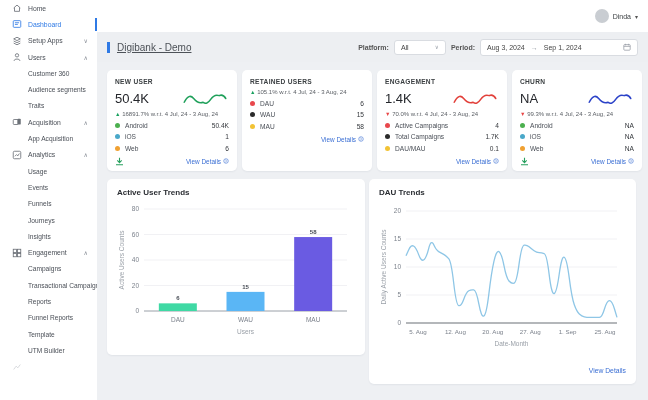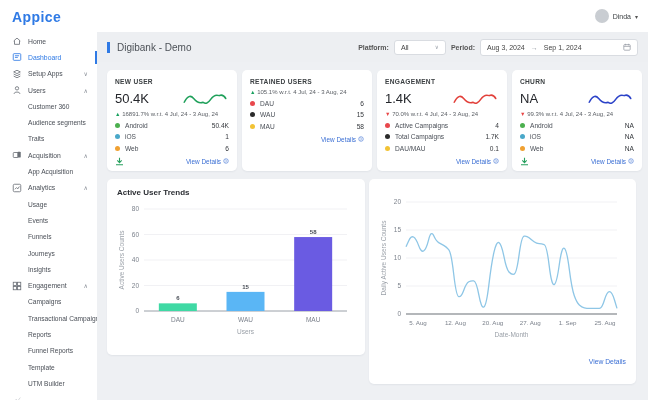--- a/index.html
+++ b/index.html
@@ -20,21 +20,21 @@
   .nav-item.partial { opacity:.45; }
 
   
   .main { flex:1; display:flex; flex-direction:column; min-width:0; }
   .topbar { height:32px; background:#fff; display:flex; align-items:center; justify-content:flex-end; padding-right:10px; gap:4px; }
   .avatar { width:14px; height:14px; border-radius:50%; background:#c9cdd2; }
   .username { font-size:7px; color:#3c4043; }
   .caret { font-size:6px; color:#555; }
 
   .pagehead { height:30px; display:flex; align-items:center; padding:0 10px; background:#edeff2; }
-  .ptitle { border-left:3px solid #2f7ae5; padding-left:7px; font-size:10px; color:#4d5258; }
+  .ptitle { border-left:3px solid #2f7ae5; padding-left:7px; font-size:10px; color:#4d5258;text-decoration:underline; }
   .filters { margin-left:auto; display:flex; align-items:center; gap:5px; }
   .flabel { font-size:7px; font-weight:bold; color:#555; }
   .select { background:#fff; border:1px solid #d9dce1; border-radius:3px; font-size:7px; color:#444;
     padding:3px 6px; width:52px; display:flex; justify-content:space-between; align-items:center; cursor:pointer; }
   .select .chev2 { font-size:5.5px; color:#9aa0a8; }
   .daterange { background:#fff; border:1px solid #d9dce1; border-radius:3px; font-size:7px; color:#444;
     padding:3px 6px; width:158px; display:flex; align-items:center; gap:6px; cursor:text; }
   .daterange .arrow { color:#9aa0a8; }
   .daterange .cal { margin-left:auto; }
 
@@ -68,21 +68,20 @@
   .chartcard svg { display:block; margin-top:4px; }
   .chart-vd { text-align:right; font-size:6.8px; color:#3b6fd4; margin-top:8px; cursor:pointer; }
   svg text { font-family:"Liberation Sans", sans-serif; }
 </style>
 </head>
 <body>
 
 <div class="app">
 
   <aside class="sidebar">
-    <div class="logo">Appice</div>
     <nav>
 
       <div class="nav-item">
         <span class="nicon">
             <svg width="10" height="10" viewBox="0 0 12 12">
               <path d="M2 6 L6 2.5 L10 6 M3 5.5 V10 H9 V5.5" fill="none" stroke="#6b7077" stroke-width="1"></path>
             </svg>
           </span>
         <span class="nlabel">Home</span>
       </div>
@@ -385,20 +384,21 @@
               <text x="128.5" y="87.875" text-anchor="middle" font-size="6" font-weight="bold" fill="#4a4f57">15</text>
               <text x="128.5" y="121" text-anchor="middle" font-size="6.5" fill="#7c828c">WAU</text>
               <rect x="177.16666666666669" y="36.05" width="38" height="73.95" fill="#6a5be2"></rect>
               <text x="196.16666666666669" y="33.05" text-anchor="middle" font-size="6" font-weight="bold" fill="#4a4f57">58</text>
               <text x="196.16666666666669" y="121" text-anchor="middle" font-size="6.5" fill="#7c828c">MAU</text>
               <text x="128.5" y="133" text-anchor="middle" font-size="6.5" fill="#9aa0a8">Users</text>
               <text text-anchor="middle" font-size="6.5" fill="#9aa0a8" transform="translate(7,59) rotate(-90)">Active Users Counts</text>
             </svg>
         </div>
         <div class="chartcard right">
+          <div class="chtitle">DAU Trends</div>
           <svg id="line-svg" width="245" height="158" viewBox="0 0 245 158">
               <line x1="27" y1="122" x2="238" y2="122" stroke="#6b7077" stroke-width="1.2"></line>
               <text x="22" y="124.2" text-anchor="end" font-size="6.5" fill="#7c828c">0</text>
               <line x1="27" y1="94" x2="238" y2="94" stroke="#ededf1" stroke-width="0.8"></line>
               <text x="22" y="96.2" text-anchor="end" font-size="6.5" fill="#7c828c">5</text>
               <line x1="27" y1="66" x2="238" y2="66" stroke="#ededf1" stroke-width="0.8"></line>
               <text x="22" y="68.2" text-anchor="end" font-size="6.5" fill="#7c828c">10</text>
               <line x1="27" y1="38" x2="238" y2="38" stroke="#ededf1" stroke-width="0.8"></line>
               <text x="22" y="40.2" text-anchor="end" font-size="6.5" fill="#7c828c">15</text>
               <line x1="27" y1="10" x2="238" y2="10" stroke="#ededf1" stroke-width="0.8"></line>

